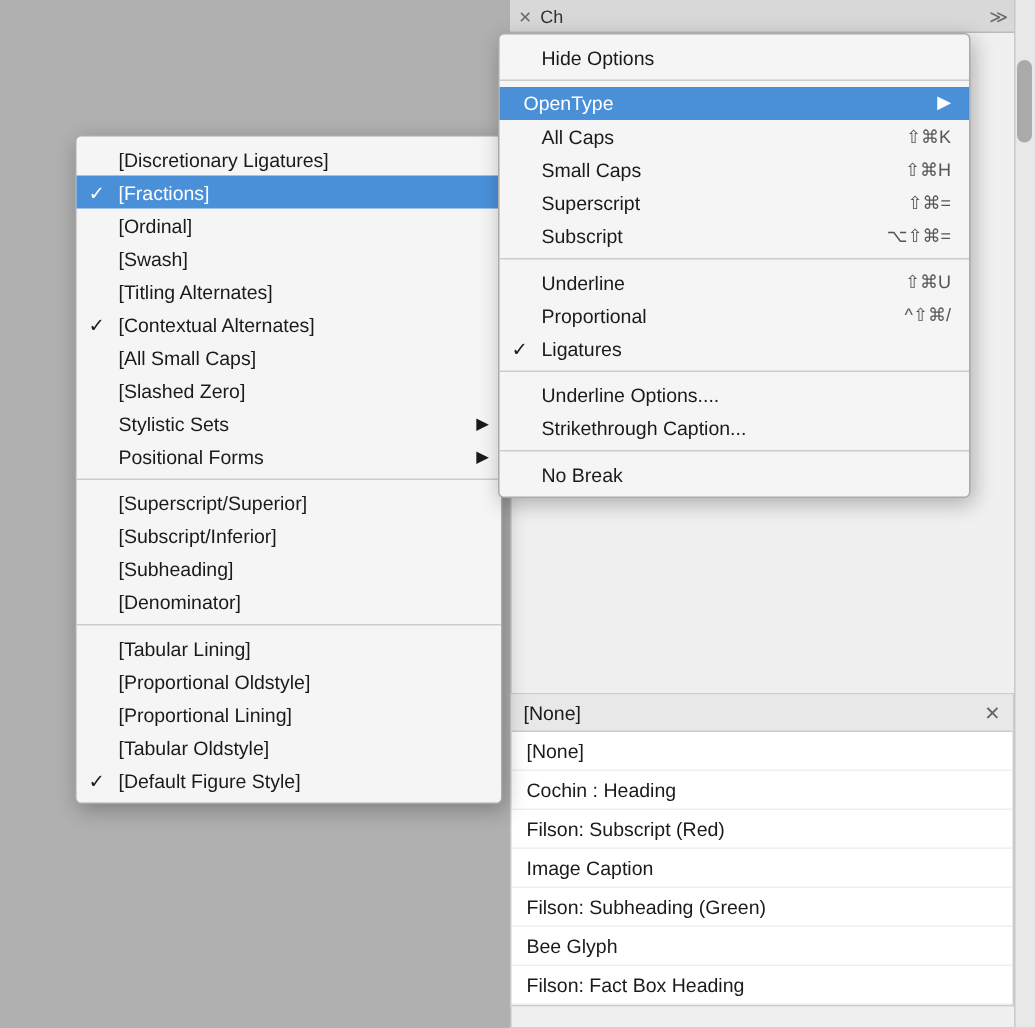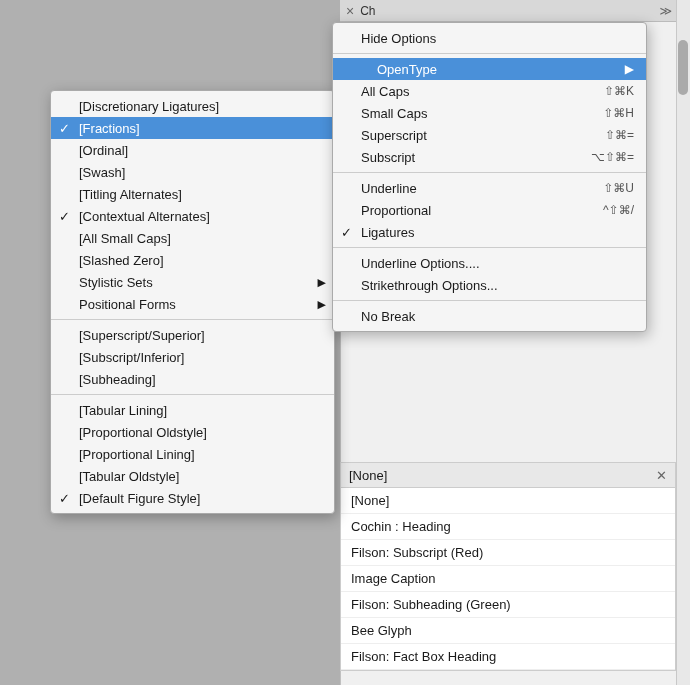--- a/index.html
+++ b/index.html
@@ -86,20 +86,23 @@
     <div style="height: 1px; background: rgb(204, 204, 204); margin: 4px 0px;"></div>
     <div style="padding: 3px 24px 3px 28px; cursor: pointer; white-space: nowrap; color: rgb(26, 26, 26); position: relative; display: flex; align-items: center; height: 22px; font-size: 13px;">
       <span>[Superscript/Superior]</span>
     </div>
     <div style="padding: 3px 24px 3px 28px; cursor: pointer; white-space: nowrap; color: rgb(26, 26, 26); position: relative; display: flex; align-items: center; height: 22px; font-size: 13px;">
       <span>[Subscript/Inferior]</span>
     </div>
     <div style="padding: 3px 24px 3px 28px; cursor: pointer; white-space: nowrap; color: rgb(26, 26, 26); position: relative; display: flex; align-items: center; height: 22px; font-size: 13px;">
       <span>[Subheading]</span>
     </div>
+    <div style="padding: 3px 24px 3px 28px; cursor: pointer; white-space: nowrap; color: rgb(26, 26, 26); position: relative; display: flex; align-items: center; height: 22px; font-size: 13px;">
+      <span>[Denominator]</span>
+    </div>
     <div style="height: 1px; background: rgb(204, 204, 204); margin: 4px 0px;"></div>
     <div style="padding: 3px 24px 3px 28px; cursor: pointer; white-space: nowrap; color: rgb(26, 26, 26); position: relative; display: flex; align-items: center; height: 22px; font-size: 13px;">
       <span>[Tabular Lining]</span>
     </div>
     <div style="padding: 3px 36px 3px 28px; cursor: pointer; white-space: nowrap; color: rgb(26, 26, 26); position: relative; display: flex; align-items: center; height: 22px; font-size: 13px;">
       <span>[Proportional Oldstyle]</span>
     </div>
     <div style="padding: 3px 24px 3px 28px; cursor: pointer; white-space: nowrap; color: rgb(26, 26, 26); position: relative; display: flex; align-items: center; height: 22px; font-size: 13px;">
       <span>[Proportional Lining]</span>
     </div>
@@ -110,21 +113,21 @@
       <span style="position: absolute; left: 8px; font-size: 13px;">✓</span>
       <span>[Default Figure Style]</span>
     </div>
   </div>
 
 <div style="position:absolute;left:332px;top:22px;width:315px;background:#f5f5f5;border:1px solid #aaa;border-radius:4px;box-shadow:2px 4px 14px rgba(0,0,0,0.28);padding:4px 0;z-index:20;">
 <div style="padding: 3px 12px 3px 28px; cursor: pointer; white-space: nowrap; color: rgb(26, 26, 26); position: relative; display: flex; align-items: center; justify-content: space-between; height: 22px; font-size: 13px;">
       <span>Hide Options</span>
     </div>
     <div style="height: 1px; background: rgb(204, 204, 204); margin: 4px 0px;"></div>
-    <div style="padding: 3px 12px 3px 44px; cursor: pointer; white-space: nowrap; position: relative; display: flex; align-items: center; justify-content: space-between; height: 22px; font-size: 13px; background: rgb(74, 144, 217); color: white; font-weight: 500;">
+    <div style="padding: 3px 12px 3px 16px; cursor: pointer; white-space: nowrap; position: relative; display: flex; align-items: flex-start; justify-content: space-between; height: 22px; font-size: 13px; background: rgb(74, 144, 217); color: white; font-weight: 500;">
       <span>OpenType</span>
       <span style="font-size: 12px; color: white; margin-left: 20px;">▶</span>
     </div>
     <div style="padding: 3px 12px 3px 28px; cursor: pointer; white-space: nowrap; color: rgb(26, 26, 26); position: relative; display: flex; align-items: center; justify-content: space-between; height: 22px; font-size: 13px;">
       <span>All Caps</span>
       <span style="font-size: 12px; color: rgb(85, 85, 85); margin-left: 20px;">⇧⌘K</span>
     </div>
     <div style="padding: 3px 12px 3px 28px; cursor: pointer; white-space: nowrap; color: rgb(26, 26, 26); position: relative; display: flex; align-items: center; justify-content: space-between; height: 22px; font-size: 13px;">
       <span>Small Caps</span>
       <span style="font-size: 12px; color: rgb(85, 85, 85); margin-left: 20px;">⇧⌘H</span>
@@ -148,19 +151,19 @@
     </div>
     <div style="padding: 3px 12px 3px 28px; cursor: pointer; white-space: nowrap; color: rgb(26, 26, 26); position: relative; display: flex; align-items: center; justify-content: space-between; height: 22px; font-size: 13px;">
       <span style="position: absolute; left: 8px; font-size: 13px;">✓</span>
       <span>Ligatures</span>
     </div>
     <div style="height: 1px; background: rgb(204, 204, 204); margin: 4px 0px;"></div>
     <div style="padding: 3px 12px 3px 28px; cursor: pointer; white-space: nowrap; color: rgb(26, 26, 26); position: relative; display: flex; align-items: center; justify-content: space-between; height: 22px; font-size: 13px;">
       <span>Underline Options....</span>
     </div>
     <div style="padding: 3px 12px 3px 28px; cursor: pointer; white-space: nowrap; color: rgb(26, 26, 26); position: relative; display: flex; align-items: center; justify-content: space-between; height: 22px; font-size: 13px;">
-      <span>Strikethrough Options...</span>
+      <span>Strikethrough Caption...</span>
     </div>
     <div style="height: 1px; background: rgb(204, 204, 204); margin: 4px 0px;"></div>
     <div style="padding: 3px 12px 3px 28px; cursor: pointer; white-space: nowrap; color: rgb(26, 26, 26); position: relative; display: flex; align-items: center; justify-content: space-between; height: 22px; font-size: 13px;">
       <span>No Break</span>
     </div>
   </div>
 
 </body></html>

